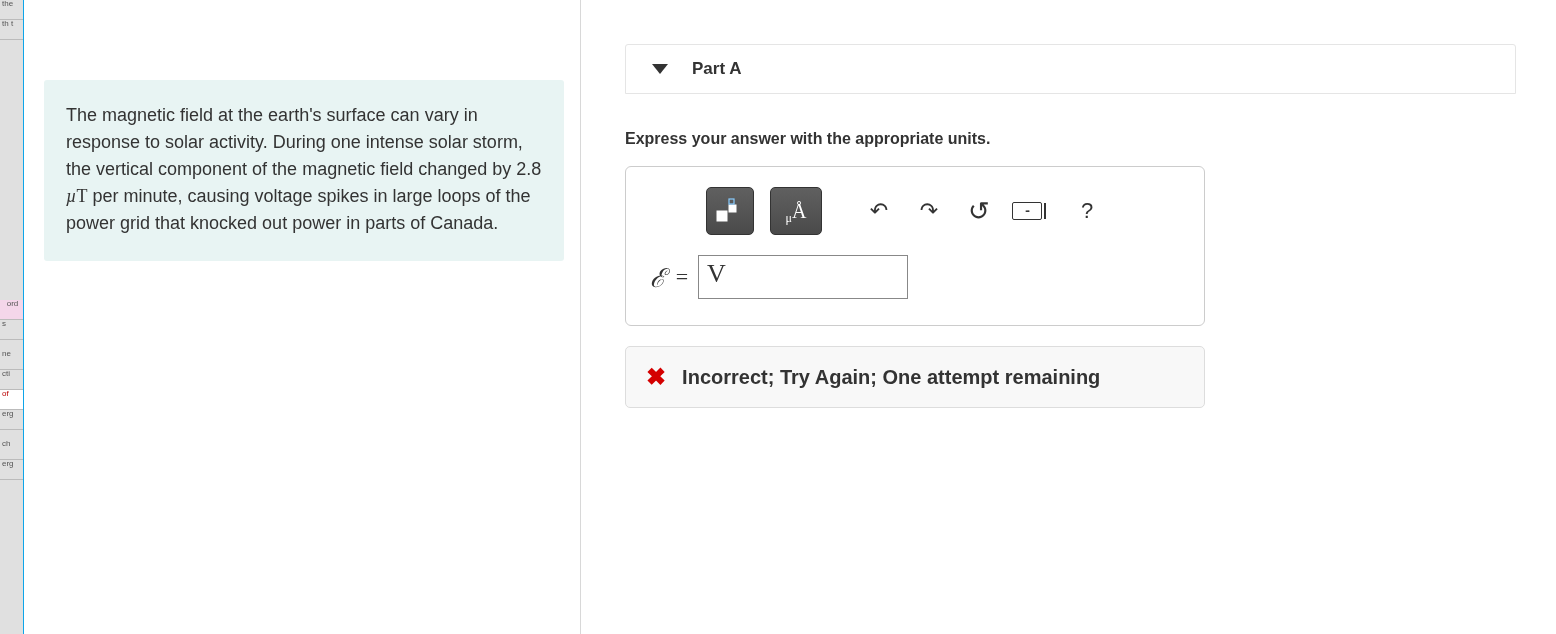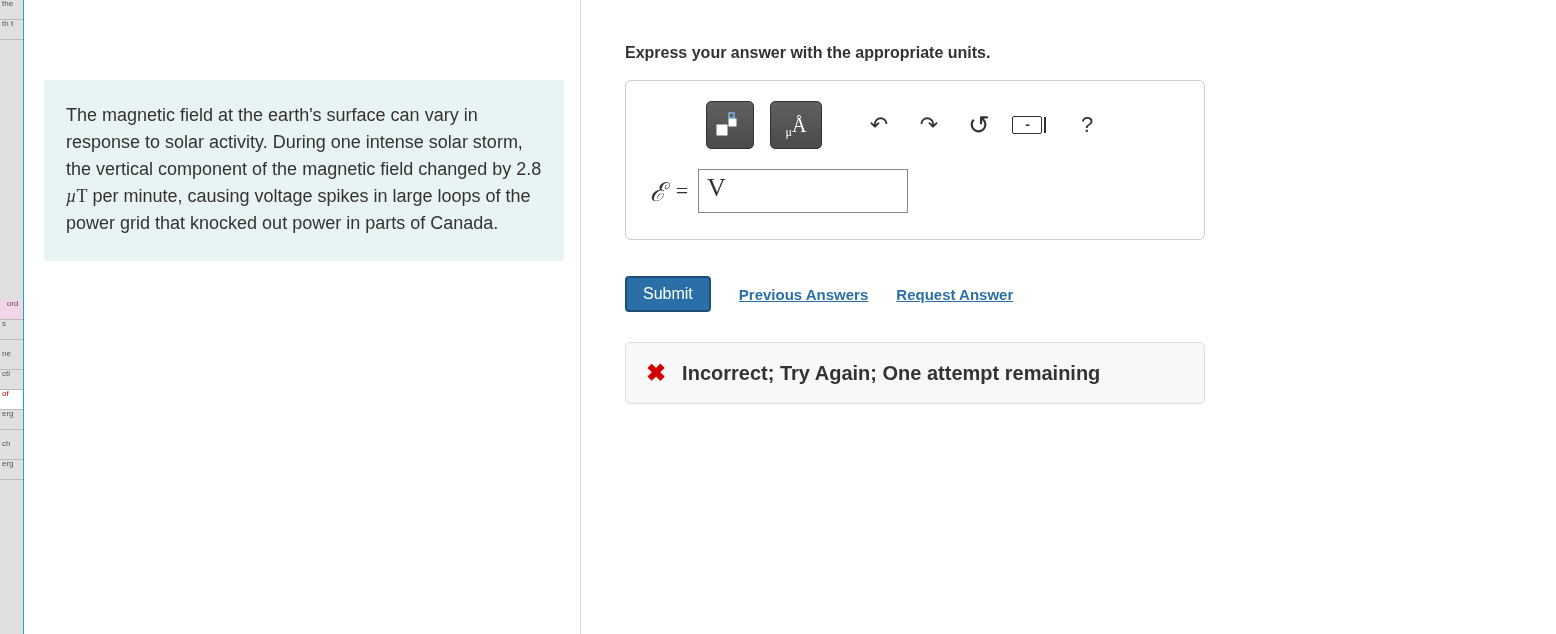--- a/index.html
+++ b/index.html
@@ -84,21 +84,21 @@
     .instructions {
       font-weight: bold;
       font-size: 16px;
       margin-bottom: 18px;
     }
     .answer-area {
       border: 1px solid #ccc;
       border-radius: 6px;
       padding: 20px 18px 26px 24px;
       width: 580px;
-      margin-bottom: 36px;
+      margin-bottom: 20px;
     }
     .toolbar {
       display: flex;
       align-items: center;
       gap: 16px;
       margin-bottom: 20px;
       padding-left: 56px;
     }
     .tbtn {
       display: flex;
@@ -225,20 +225,24 @@
 
   <div class="left">
     <div class="problem-box">
       <span>The magnetic field at the earth's surface can vary in response to solar activity. During one intense solar storm, the vertical component of the magnetic field changed by 2.8 <span class="muT">µ</span><span class="muT" style="font-style:normal">T</span> per minute, causing voltage spikes in large loops of the power grid that knocked out power in parts of Canada.</span>
     </div>
   </div>
 
   <div class="divider"></div>
 
   <div class="right">
+    <div class="part-header">
+      <span class="tri"></span>
+      <span class="title">Part A</span>
+    </div>
 
 
     <div class="instructions">Express your answer with the appropriate units.</div>
 
     <div class="answer-area">
       <div class="toolbar">
         <div class="tbtn dark templ-icon">
           <svg width="30" height="28" viewBox="0 0 30 28">
             <rect x="2" y="14" width="10" height="10" fill="#fff" stroke="#fff"></rect>
             <rect x="14" y="8" width="7" height="7" fill="#fff" stroke="#fff"></rect>
@@ -263,24 +267,19 @@
         <div class="tbtn plain help-q">?</div>
       </div>
 
       <div class="answer-row">
         <span class="emf-label">ℰ</span>
         <span class="equals">=</span>
         <div class="unit-box">V</div>
       </div>
     </div>
 
-    <div class="action-row">
-      <button class="submit">Submit</button>
-      <span class="link">Previous Answers</span>
-      <span class="link">Request Answer</span>
-    </div>
 
     <div class="feedback">
       <span class="x">✖</span>
       <span class="msg">Incorrect; Try Again; One attempt remaining</span>
     </div>
   </div>
 </div>
 
 </body></html>

